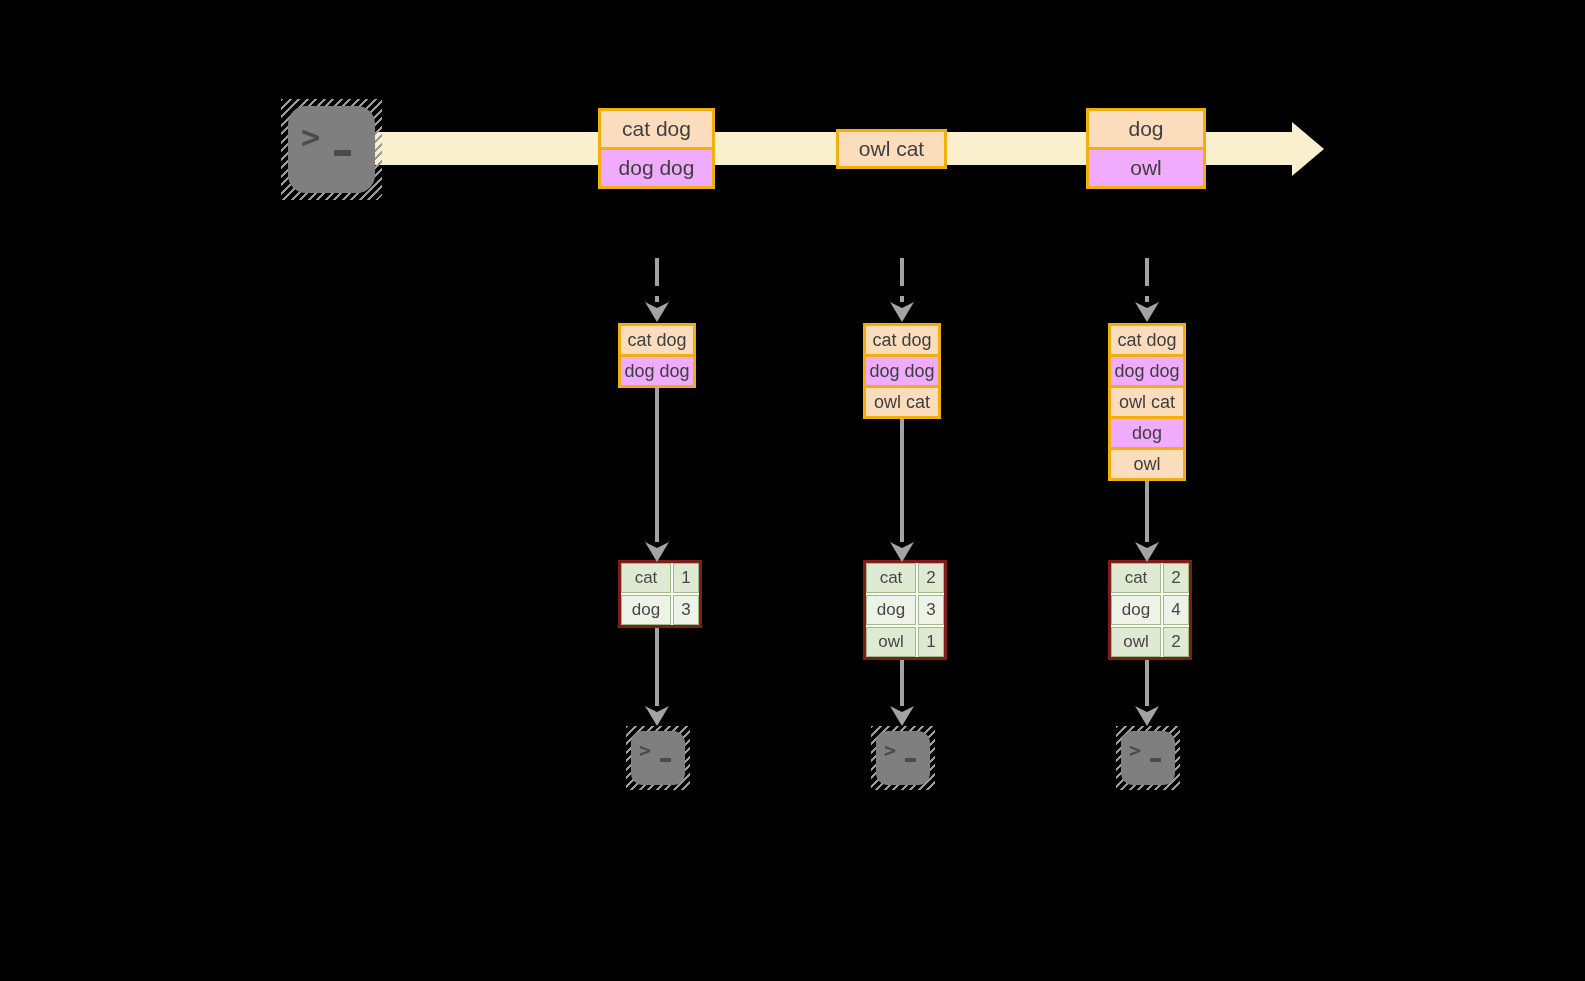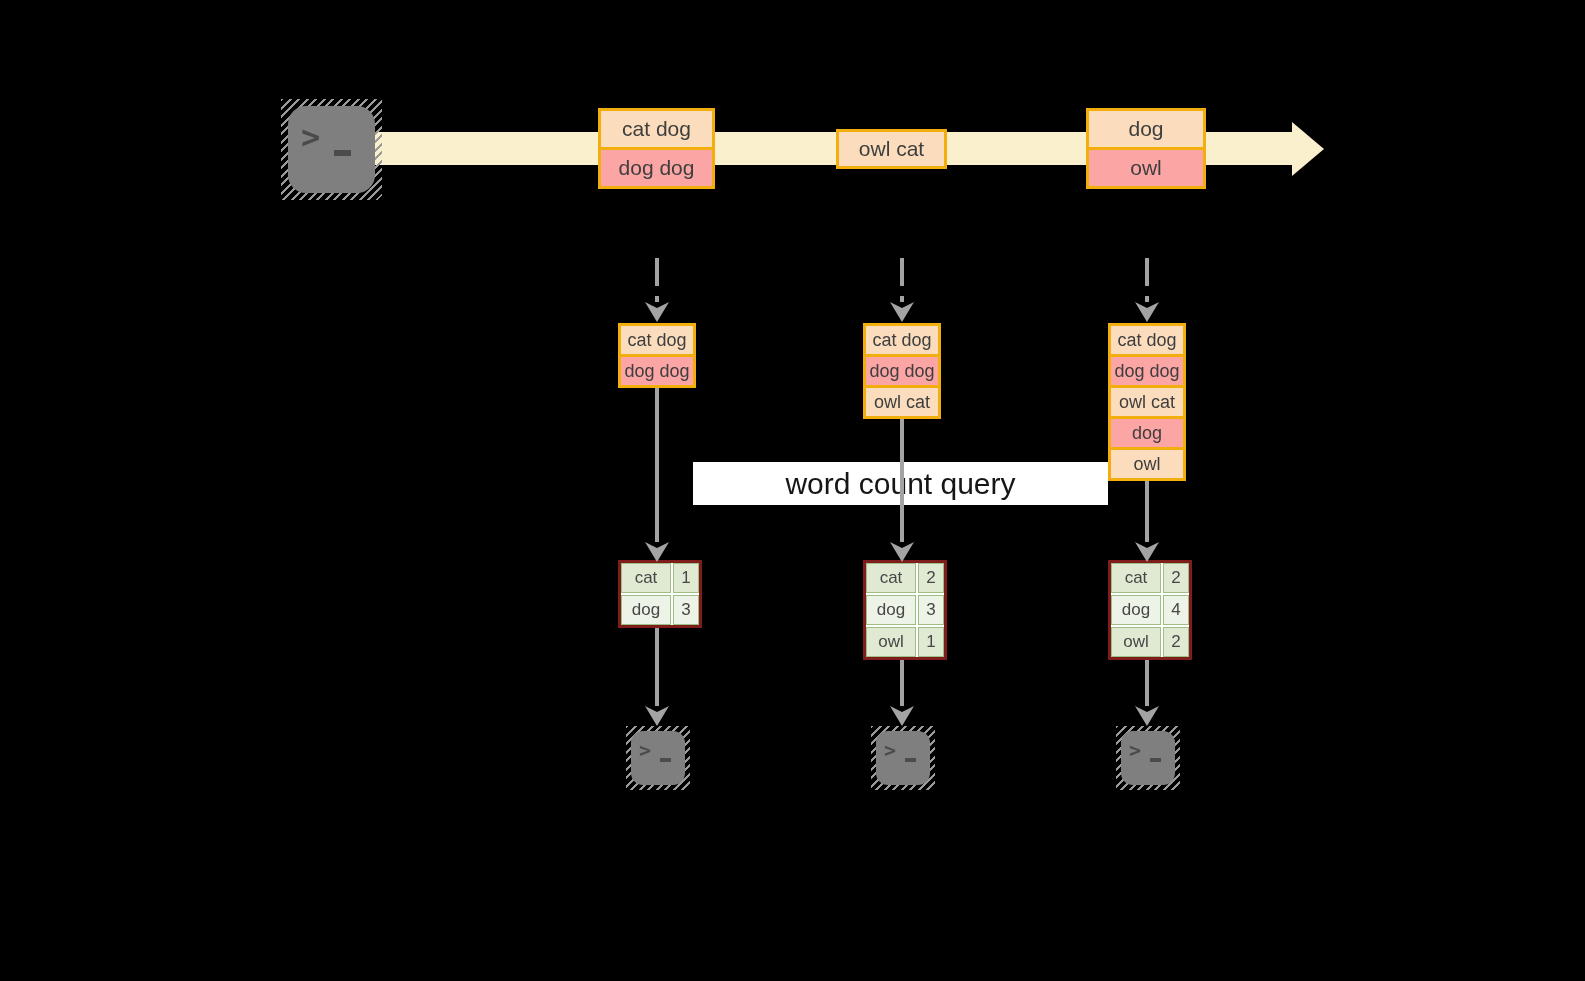--- a/index.html
+++ b/index.html
@@ -33,21 +33,21 @@
   .erow { box-sizing:border-box; height:42px; margin-top:-3px;
           border:3px solid #F2AE0D; display:flex; align-items:center; justify-content:center;
           font-size:21px; color:#3E3E3E; }
   .erow:first-child { margin-top:0; }
   .stack { position:absolute; width:78px; z-index:5; }
   .srow { box-sizing:border-box; height:34px; margin-top:-3px;
           border:3px solid #F2AE0D; display:flex; align-items:center; justify-content:center;
           font-size:18px; color:#3E3E3E; }
   .srow:first-child { margin-top:0; }
   .peach { background:#FBDDBD; }
-  .cream { background:#fca5a5; }
+  .cream { background:#f0abfc; }
   
   .band { position:absolute; left:693px; top:462px; width:415px; height:43px;
           background:#FFFFFF; z-index:3; display:flex; align-items:center; justify-content:center;
           font-size:30px; color:#161616; }
   
   .gtable { position:absolute; width:78px; box-sizing:content-box;
             border:3px solid #7f1d1d; background:#FFFFFF;
             display:grid; grid-template-columns:1fr 26px; gap:2px; z-index:5; }
   .gcell { box-sizing:border-box; height:30px; display:flex; align-items:center; justify-content:center;
            font-size:17px; color:#474747; border:1px solid #9DBF85; }
@@ -89,21 +89,20 @@
   </svg>
   <svg class="arr" style="left:889px; top:258px;" width="26" height="64">
     <line x1="13" y1="0" x2="13" y2="44" stroke="#A3A3A3" stroke-width="4" stroke-dasharray="28 10"></line>
     <path d="M1,44 L13,64 L25,44 L13,50 Z" fill="#A3A3A3"></path>
   </svg>
   <svg class="arr" style="left:1134px; top:258px;" width="26" height="64">
     <line x1="13" y1="0" x2="13" y2="44" stroke="#A3A3A3" stroke-width="4" stroke-dasharray="28 10"></line>
     <path d="M1,44 L13,64 L25,44 L13,50 Z" fill="#A3A3A3"></path>
   </svg>
 
-  <div class="band">word count query</div>
 
   <div class="stack" style="left:618px; top:323px;">
     <div class="srow peach">cat dog</div>
     <div class="srow cream">dog dog</div>
   </div>
   <div class="stack" style="left:863px; top:323px;">
     <div class="srow peach">cat dog</div>
     <div class="srow cream">dog dog</div>
     <div class="srow peach">owl cat</div>
   </div>

